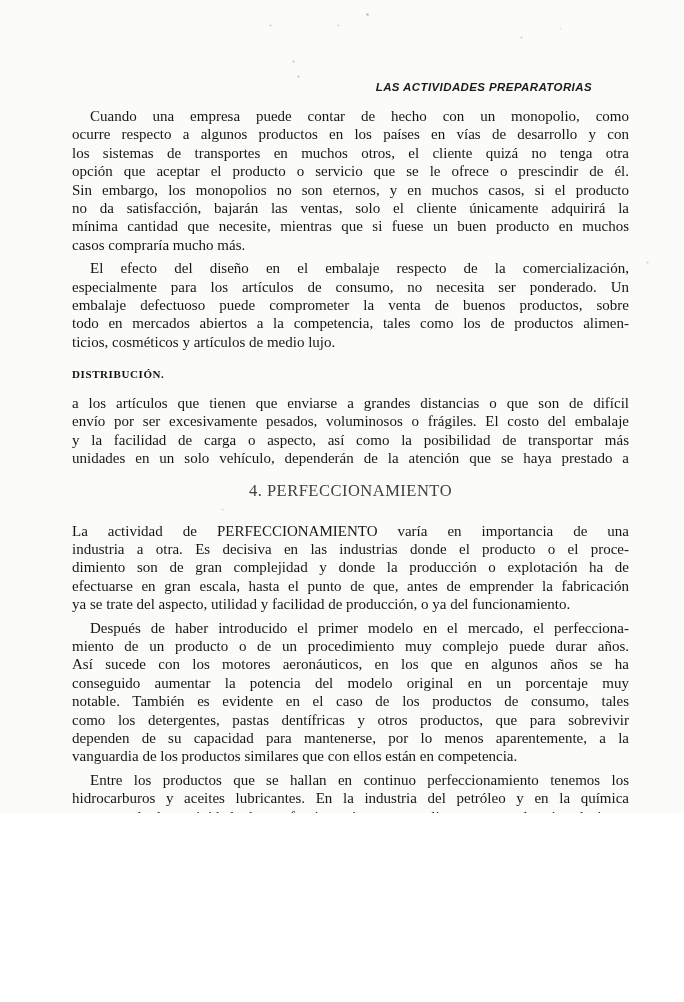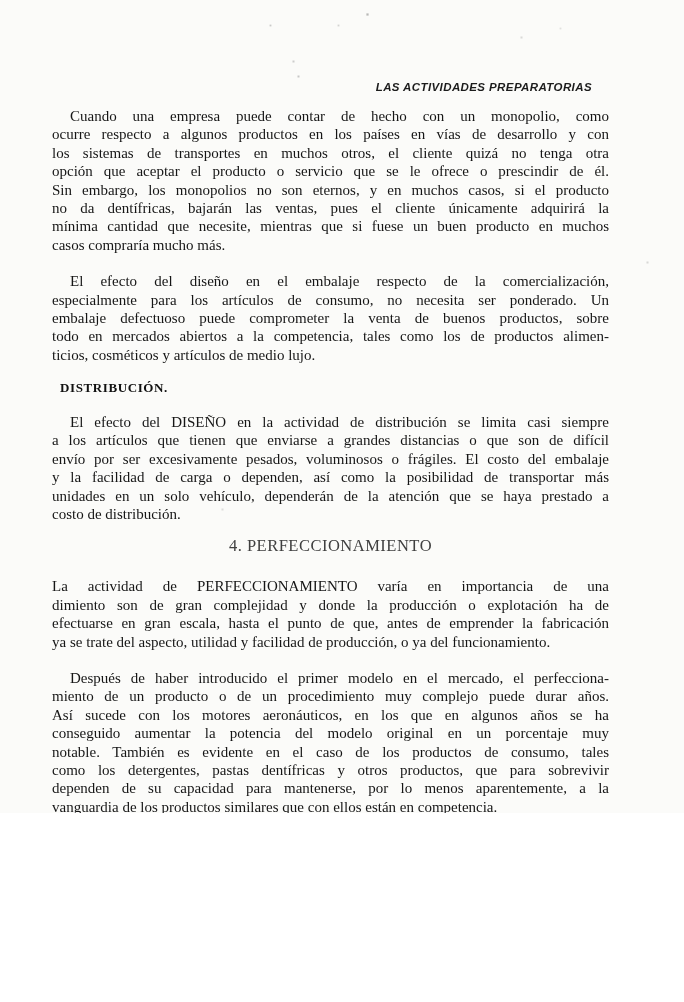--- a/index.html
+++ b/index.html
@@ -26,44 +26,44 @@
     font-style: italic;
     font-weight: 700;
     font-size: 11.5px;
     letter-spacing: 0.4px;
     color: #1c1c1c;
   }
   
   .text-column {
     position: absolute;
     top: 107px;
-    left: 52px;
+    left: 72px;
     width: 557px;
   }
   .text-column > :first-child { margin-top: 0; }
   .para {
-    margin-top: 18px;
+    margin-top: 5px;
     font-size: 15px;
   }
   .line {
     height: 18.4px;
     line-height: 18.4px;
     text-align: justify;
     text-align-last: justify;
     white-space: normal;
   }
   .line.line-end {
     text-align-last: left;
   }
   .line.first {
     text-indent: 18px;
   }
   .subheading {
-    margin: 16px 0 12px 8px;
-    font-size: 13px;
+    margin: 16px 0 12px 0;
+    font-size: 11px;
     font-weight: 700;
     letter-spacing: 0.6px;
     line-height: 15px;
     color: #111;
   }
   .heading {
     margin: 14px 0 22px 0;
     font-size: 16.5px;
     font-weight: 400;
     letter-spacing: 0.5px;
@@ -114,57 +114,57 @@
 
   <div class="running-header">LAS ACTIVIDADES PREPARATORIAS</div>
 
   <div class="text-column">
       <div class="para">
         <div class="line first">Cuando una empresa puede contar de hecho con un monopolio, como</div>
         <div class="line">ocurre respecto a algunos productos en los países en vías de desarrollo y con</div>
         <div class="line">los sistemas de transportes en muchos otros, el cliente quizá no tenga otra</div>
         <div class="line">opción que aceptar el producto o servicio que se le ofrece o prescindir de él.</div>
         <div class="line">Sin embargo, los monopolios no son eternos, y en muchos casos, si el producto</div>
-        <div class="line">no da dentífricas, bajarán las ventas, pues el cliente únicamente adquirirá la</div>
+        <div class="line">no da satisfacción, bajarán las ventas, solo el cliente únicamente adquirirá la</div>
         <div class="line">mínima cantidad que necesite, mientras que si fuese un buen producto en muchos</div>
         <div class="line line-end">casos compraría mucho más.</div>
       </div>
       <div class="para">
         <div class="line first">El efecto del diseño en el embalaje respecto de la comercialización,</div>
         <div class="line">especialmente para los artículos de consumo, no necesita ser ponderado. Un</div>
         <div class="line">embalaje defectuoso puede comprometer la venta de buenos productos, sobre</div>
         <div class="line">todo en mercados abiertos a la competencia, tales como los de productos alimen-</div>
         <div class="line line-end">ticios, cosméticos y artículos de medio lujo.</div>
       </div>
       <div class="subheading">DISTRIBUCIÓN.</div>
       <div class="para">
-        <div class="line first">El efecto del DISEÑO en la actividad de distribución se limita casi siempre</div>
         <div class="line">a los artículos que tienen que enviarse a grandes distancias o que son de difícil</div>
         <div class="line">envío por ser excesivamente pesados, voluminosos o frágiles. El costo del embalaje</div>
-        <div class="line">y la facilidad de carga o dependen, así como la posibilidad de transportar más</div>
+        <div class="line">y la facilidad de carga o aspecto, así como la posibilidad de transportar más</div>
         <div class="line">unidades en un solo vehículo, dependerán de la atención que se haya prestado a</div>
-        <div class="line line-end">costo de distribución.</div>
       </div>
       <div class="heading">4. PERFECCIONAMIENTO</div>
       <div class="para">
         <div class="line">La actividad de PERFECCIONAMIENTO varía en importancia de una</div>
+        <div class="line">industria a otra. Es decisiva en las industrias donde el producto o el proce-</div>
         <div class="line">dimiento son de gran complejidad y donde la producción o explotación ha de</div>
         <div class="line">efectuarse en gran escala, hasta el punto de que, antes de emprender la fabricación</div>
         <div class="line line-end">ya se trate del aspecto, utilidad y facilidad de producción, o ya del funcionamiento.</div>
       </div>
       <div class="para">
         <div class="line first">Después de haber introducido el primer modelo en el mercado, el perfecciona-</div>
         <div class="line">miento de un producto o de un procedimiento muy complejo puede durar años.</div>
         <div class="line">Así sucede con los motores aeronáuticos, en los que en algunos años se ha</div>
         <div class="line">conseguido aumentar la potencia del modelo original en un porcentaje muy</div>
         <div class="line">notable. También es evidente en el caso de los productos de consumo, tales</div>
         <div class="line">como los detergentes, pastas dentífricas y otros productos, que para sobrevivir</div>
         <div class="line">dependen de su capacidad para mantenerse, por lo menos aparentemente, a la</div>
         <div class="line line-end">vanguardia de los productos similares que con ellos están en competencia.</div>
       </div>
       <div class="para">
+        <div class="line first">Entre los productos que se hallan en continuo perfeccionamiento tenemos los</div>
         <div class="line">hidrocarburos y aceites lubricantes. En la industria del petróleo y en la química</div>
         <div class="line">en general, la actividad de perfeccionamiento se aplica tanto a las instalaciones</div>
       </div>
     </div>
 
   <div class="page-number">47</div>
 </div>
 
 </body></html>

